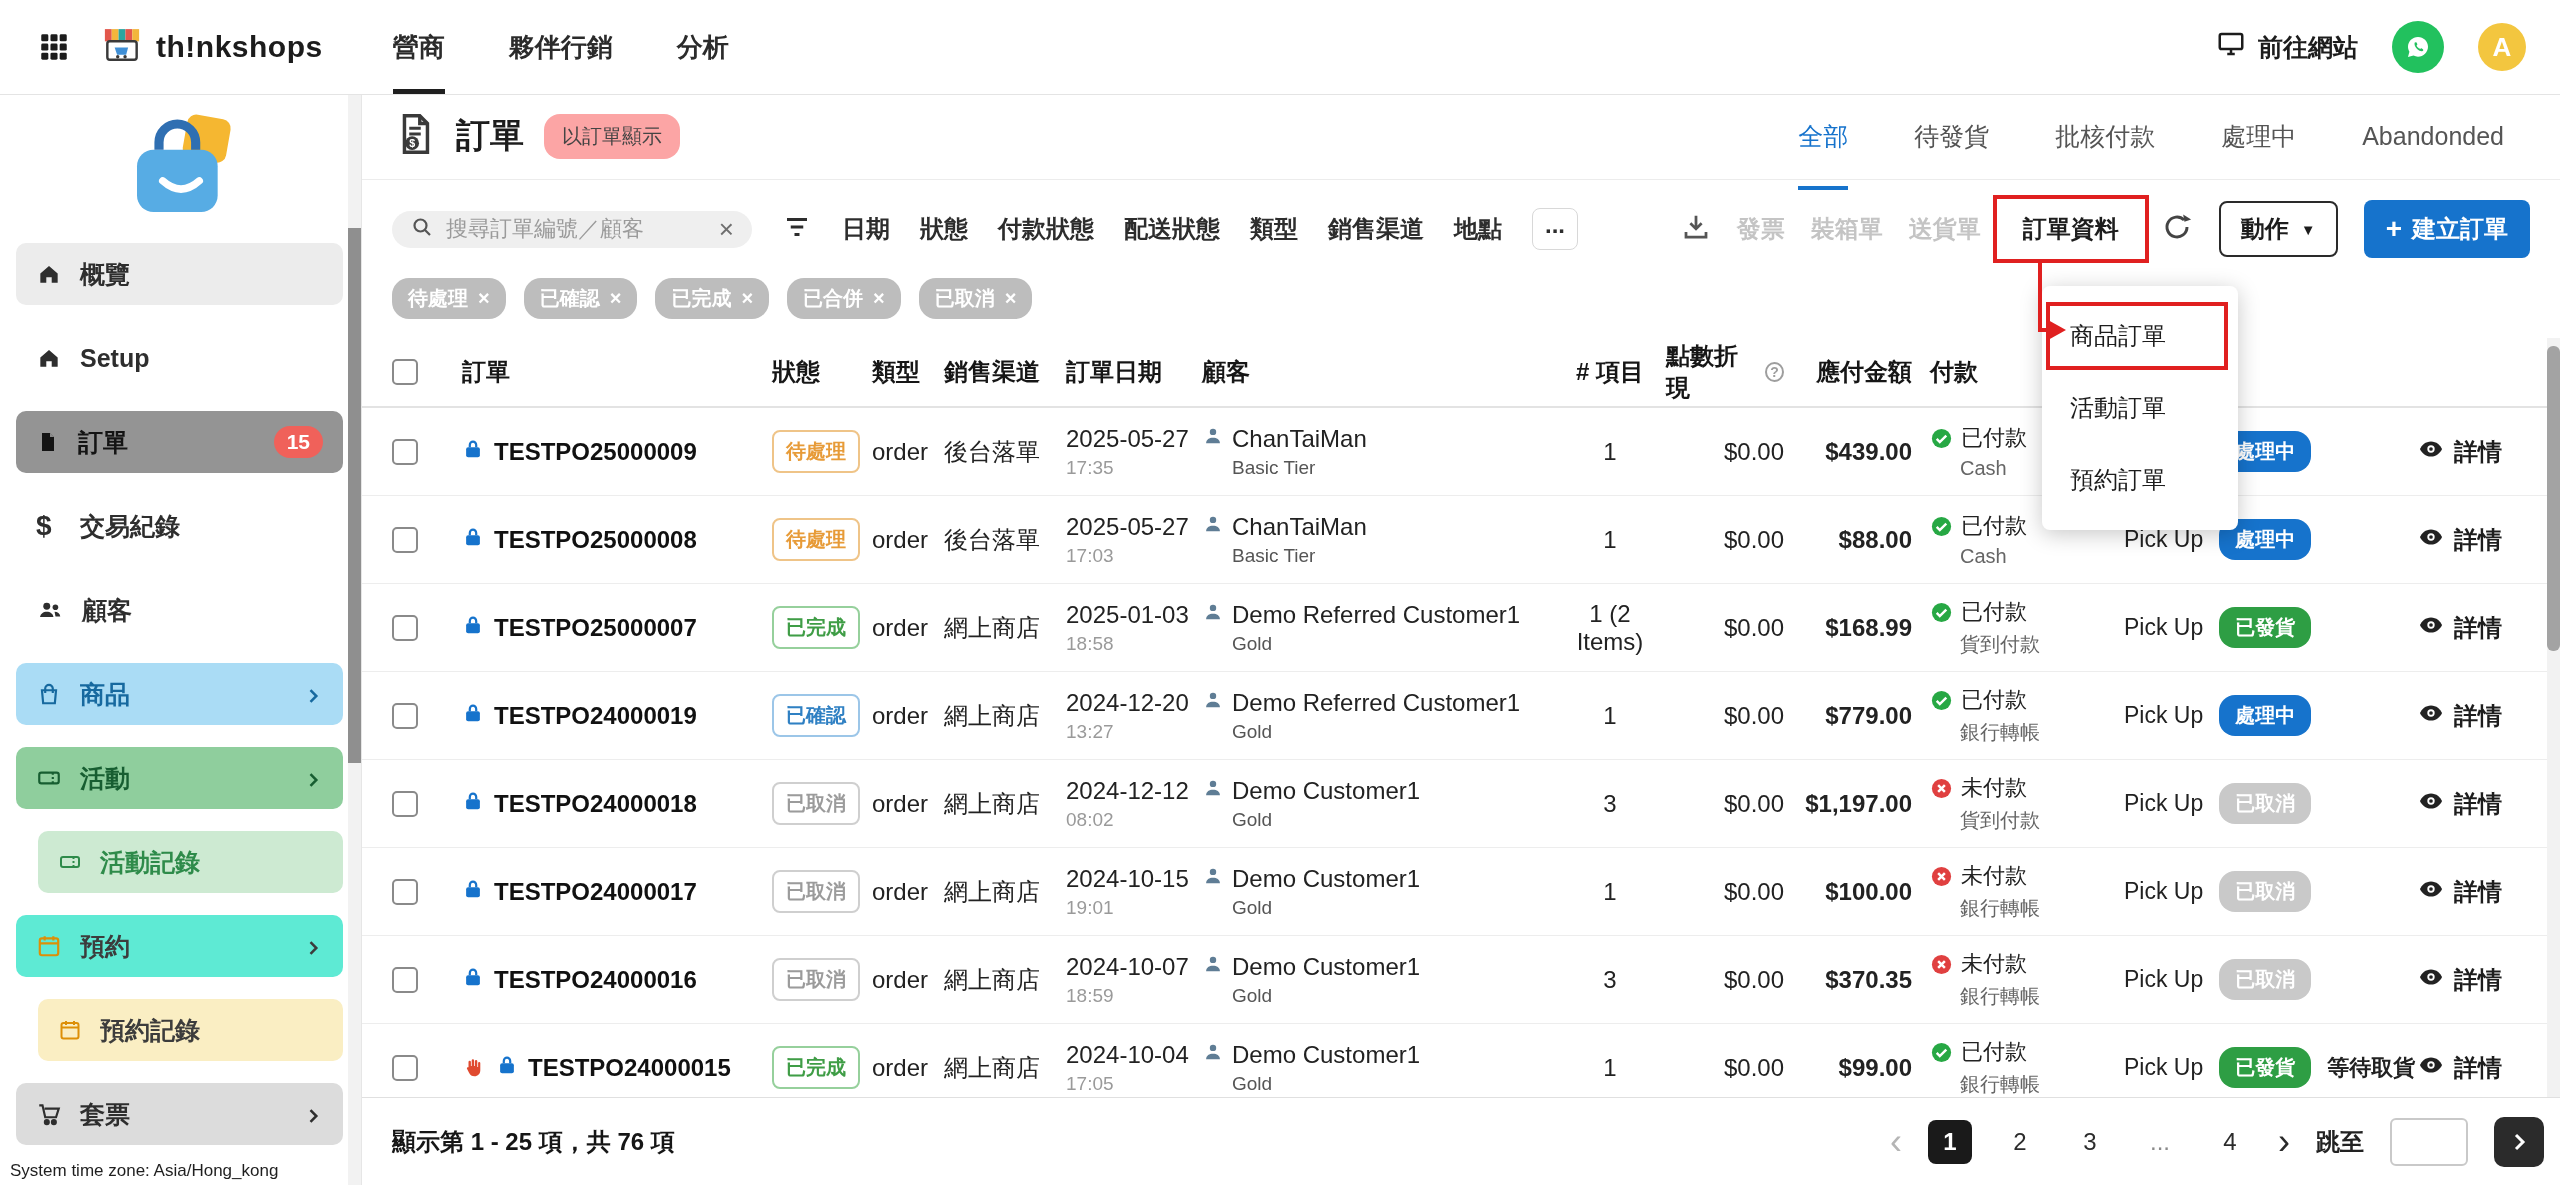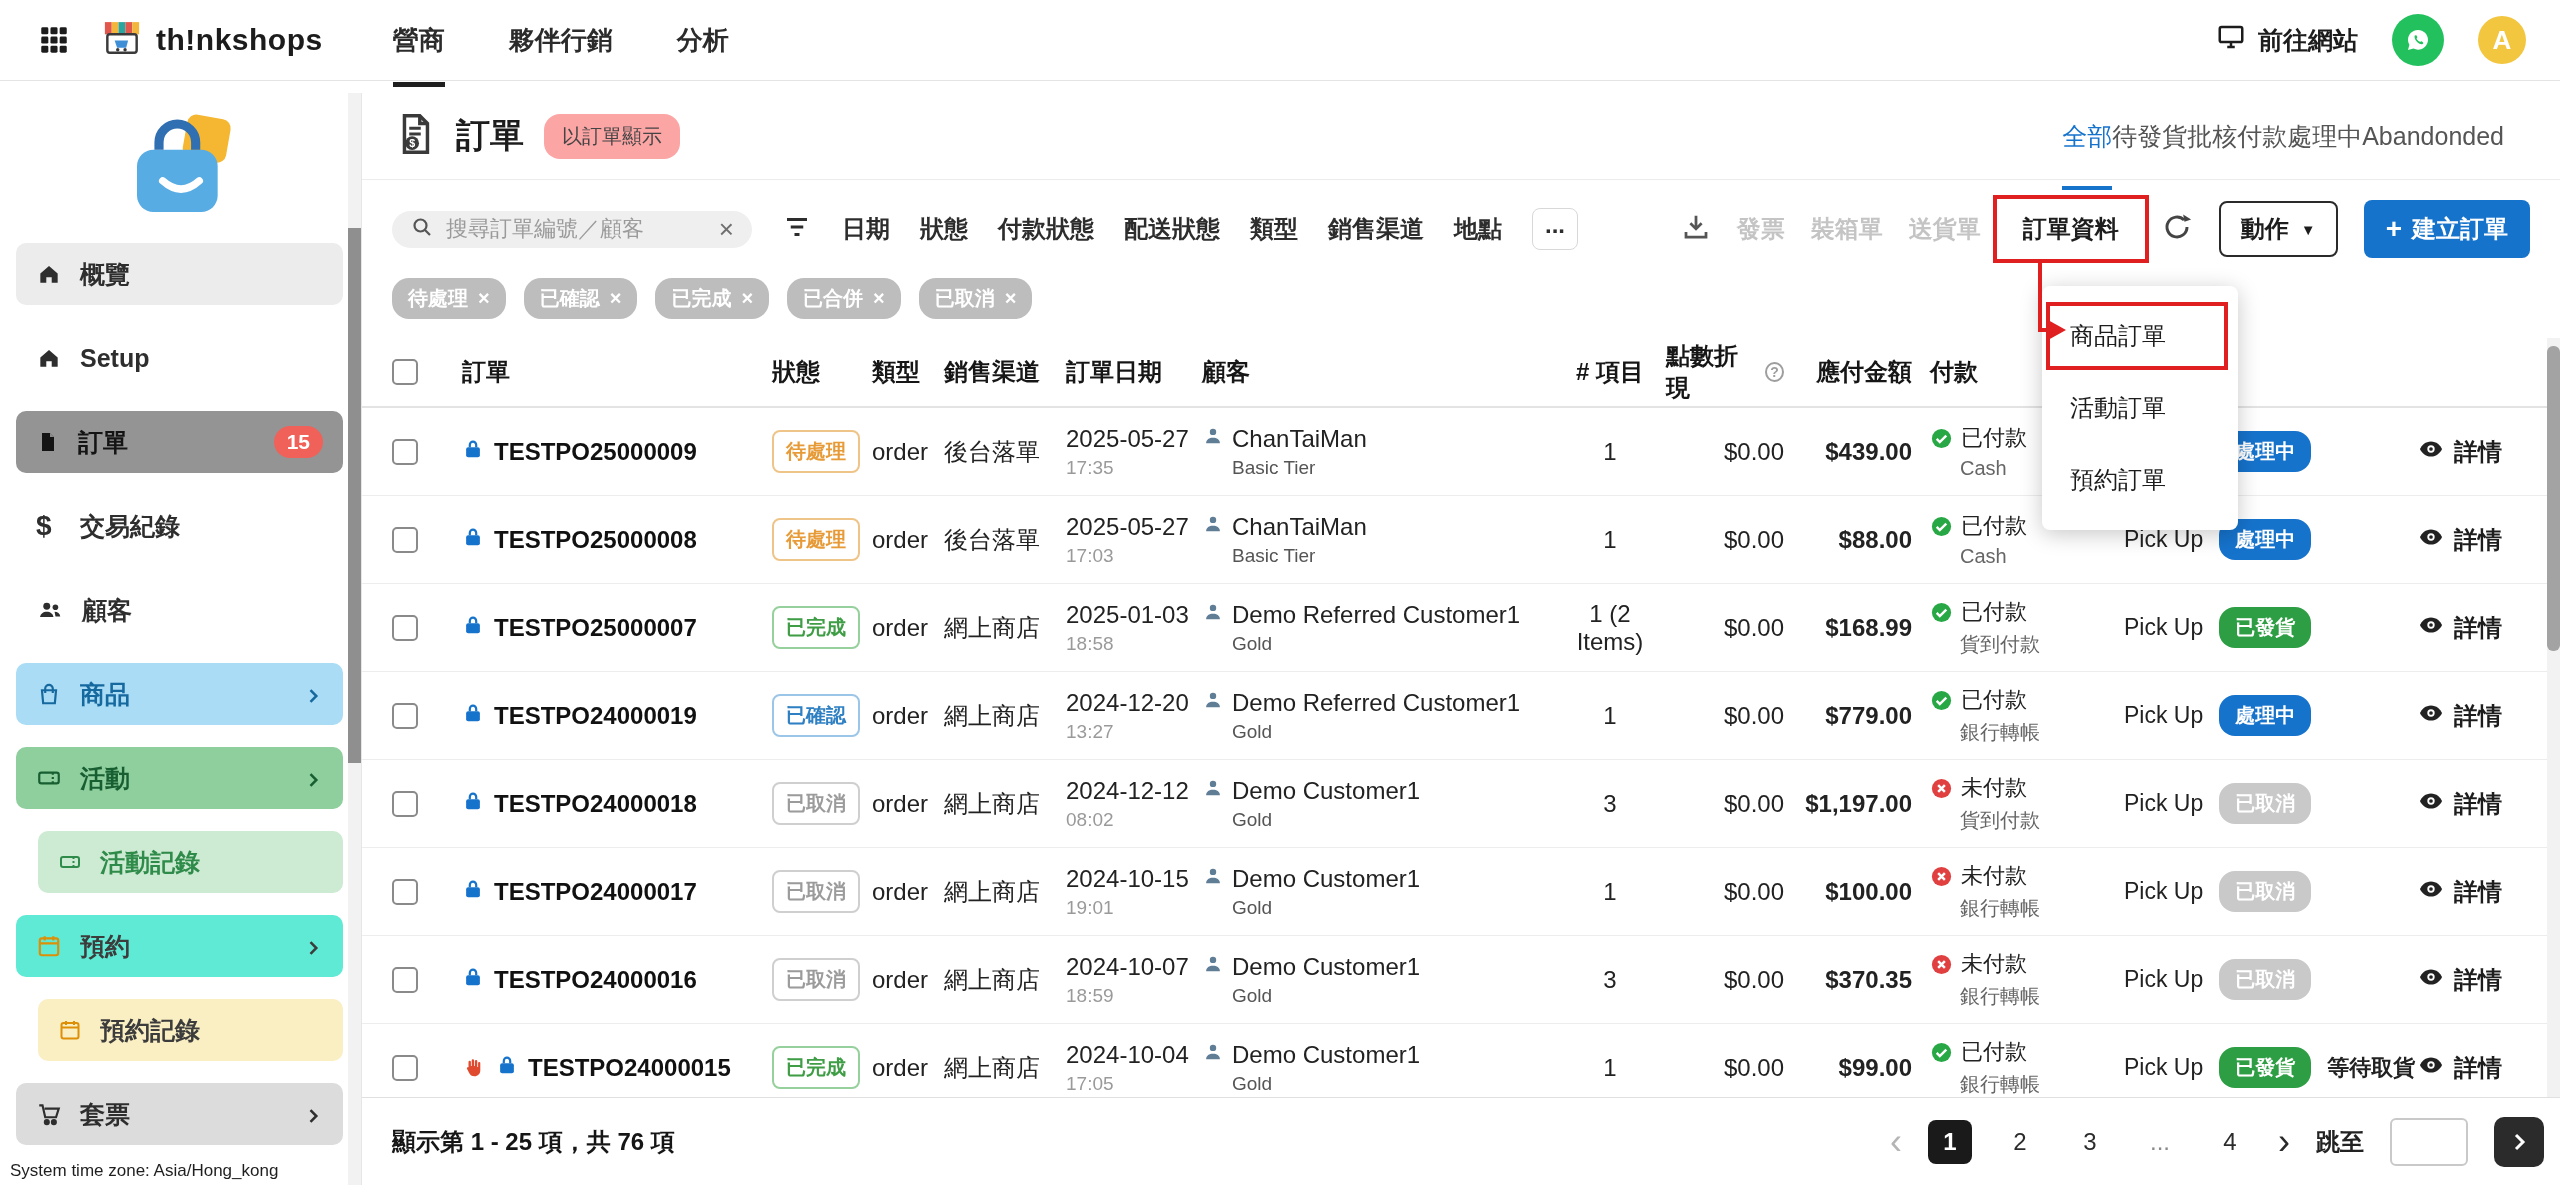--- a/index.html
+++ b/index.html
@@ -1,21 +1,21 @@
 <!DOCTYPE html>
 <html><head>
 <meta charset="utf-8">
 <style>
   * { margin:0; padding:0; box-sizing:border-box; }
   html,body { width:2560px; height:1185px; overflow:hidden; background:#fff;
     font-family:"Liberation Sans","DejaVu Sans",sans-serif; color:#222; }
   .ic { display:inline-block; vertical-align:middle; flex:none; }
 
   
-  .topbar { position:absolute; left:0; top:0; width:2560px; height:81px; background:#fff;
+  .topbar { position:absolute; left:0; top:0; width:2560px; height:95px; background:#fff;
     border-bottom:1px solid #e4e4e4; display:flex; align-items:center; padding:9px 34px; z-index:30; }
   .grid-btn { width:40px; height:40px; display:flex; align-items:center; justify-content:center; cursor:pointer; }
   .brand { display:flex; align-items:center; gap:12px; margin-left:26px; }
   .brand-text { font-size:30px; font-weight:bold; color:#1c1c1c; letter-spacing:.5px; }
   .topnav { display:flex; align-items:center; height:93px; margin-left:70px; gap:64px; }
   .topnav .tnav { height:93px; display:flex; align-items:center; font-size:26px; font-weight:bold; color:#2b2b2b; cursor:pointer; }
   .topnav .tnav.active { box-shadow:inset 0 -5px 0 #1f1f1f; }
   .topbar-right { margin-left:auto; display:flex; align-items:center; gap:34px; }
   .go-site { display:flex; align-items:center; gap:12px; font-size:25px; font-weight:bold; color:#1c1c1c; cursor:pointer; }
   .wa-btn { width:52px; height:52px; border-radius:50%; background:#22c15e; display:flex; align-items:center; justify-content:center; cursor:pointer; }
@@ -46,21 +46,21 @@
   .tz-note { position:absolute; left:10px; bottom:4px; font-size:17px; color:#1f1f1f; }
   .side-scroll { position:absolute; right:0; top:0; width:13px; height:100%; background:#f2f2f2; }
   .side-scroll .thumb { position:absolute; left:0; top:135px; width:13px; height:535px; background:#8f8f8f; }
 
   
   .main { position:absolute; left:362px; top:93px; right:0; bottom:0; background:#fff; }
 
   .page-head { height:87px; border-bottom:1px solid #ececec; display:flex; align-items:center; padding:0 30px; }
   .page-title { font-size:34px; font-weight:bold; color:#1d1d1d; margin-left:18px; }
   .view-badge { margin-left:20px; background:#fca5a5; border-radius:16px; padding:9px 18px; font-size:20px; color:#444; }
-  .page-tabs { margin-left:auto; display:flex; align-items:stretch; height:108px; padding-right:26px; }
+  .page-tabs { margin-left:auto; display:flex; align-items:stretch; height:108px; gap:66px; padding-right:26px; }
   .page-tabs .ptab { display:flex; align-items:center; font-size:25px; color:#555; cursor:pointer; }
   .page-tabs .ptab.active { color:#1673cc; box-shadow:inset 0 -4px 0 #1673cc; }
 
   .filter-bar { height:98px; display:flex; align-items:center; padding:0 30px; gap:30px; }
   .searchbox { width:360px; height:37px; border-radius:27px; background:#efefef; display:flex; align-items:center;
     padding:0 18px; gap:12px; }
   .searchbox input { flex:1; border:none; background:transparent; outline:none; font-size:22px; color:#333;
     font-family:inherit; min-width:0; }
   .searchbox input::placeholder { color:#9a9a9a; }
   .clear-x { font-size:26px; color:#6f6f6f; cursor:pointer; line-height:1; }

